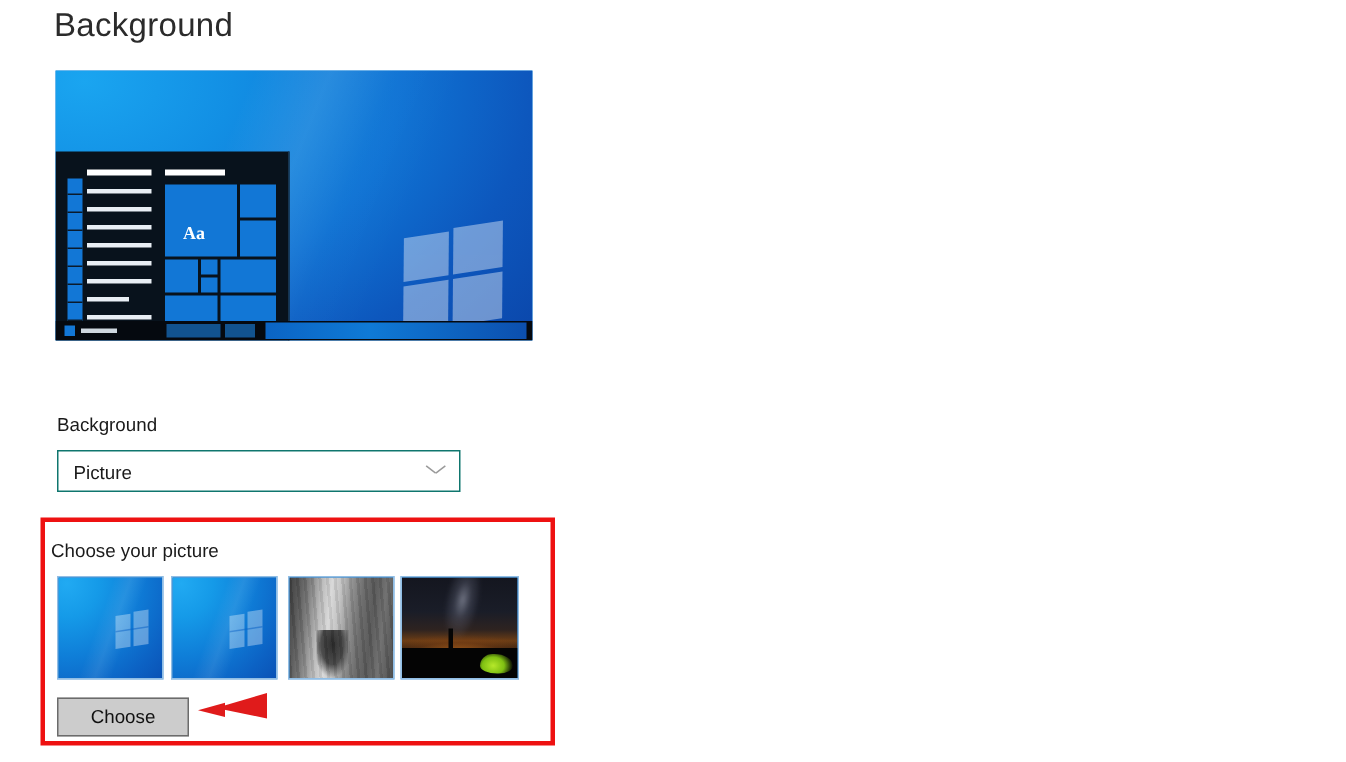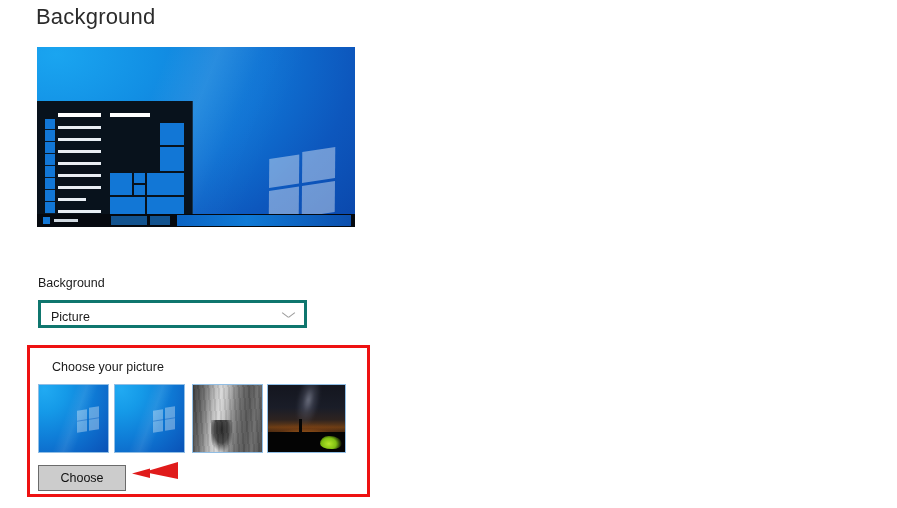--- a/index.html
+++ b/index.html
@@ -198,21 +198,21 @@
     color: #1a1a1a;
     line-height: 16px;
     white-space: nowrap;
   }
   .select-box {
     position: absolute;
     left: 38px;
     top: 300px;
     width: 269px;
     height: 28px;
-    border: 3px solid #0f766e;
+    border: 1px solid #0f766e;
     background: #ffffff;
     box-sizing: border-box;
   }
   .select-value {
     position: absolute;
     left: 10px;
     top: 5px;
     font-size: 12.5px;
     color: #1a1a1a;
     line-height: 18px;
@@ -243,21 +243,21 @@
     left: 27px;
     top: 345px;
     width: 343px;
     height: 152px;
     border: 3px solid #ee1111;
     box-sizing: border-box;
     background: #ffffff;
   }
   .group-label {
     position: absolute;
-    left: 52px;
+    left: 34px;
     top: 359px;
     font-size: 12.5px;
     color: #1a1a1a;
     line-height: 16px;
     white-space: nowrap;
   }
 
   
   .thumbs {
     position: absolute;
@@ -460,20 +460,23 @@
         <span style="top:25px"></span>
         <span style="top:37px"></span>
       <span style="top:49px"></span>
         <span style="top:61px"></span>
         <span style="top:73px"></span>
       <span style="top:85px; width:28px"></span>
         <span style="top:97px"></span>
     </div>
     <div class="sm-tiles">
       <div class="tl-head"></div>
+      <b class="big">
+          <span class="sm-aa">Aa</span>
+        </b>
       <b class="r1"></b>
         <b class="r2"></b>
       <b class="s1"></b>
         <b class="s2"></b>
         <b class="s3"></b>
         <b class="wide"></b>
       <b class="b1"></b>
         <b class="b2"></b>
     </div>
   </div>

